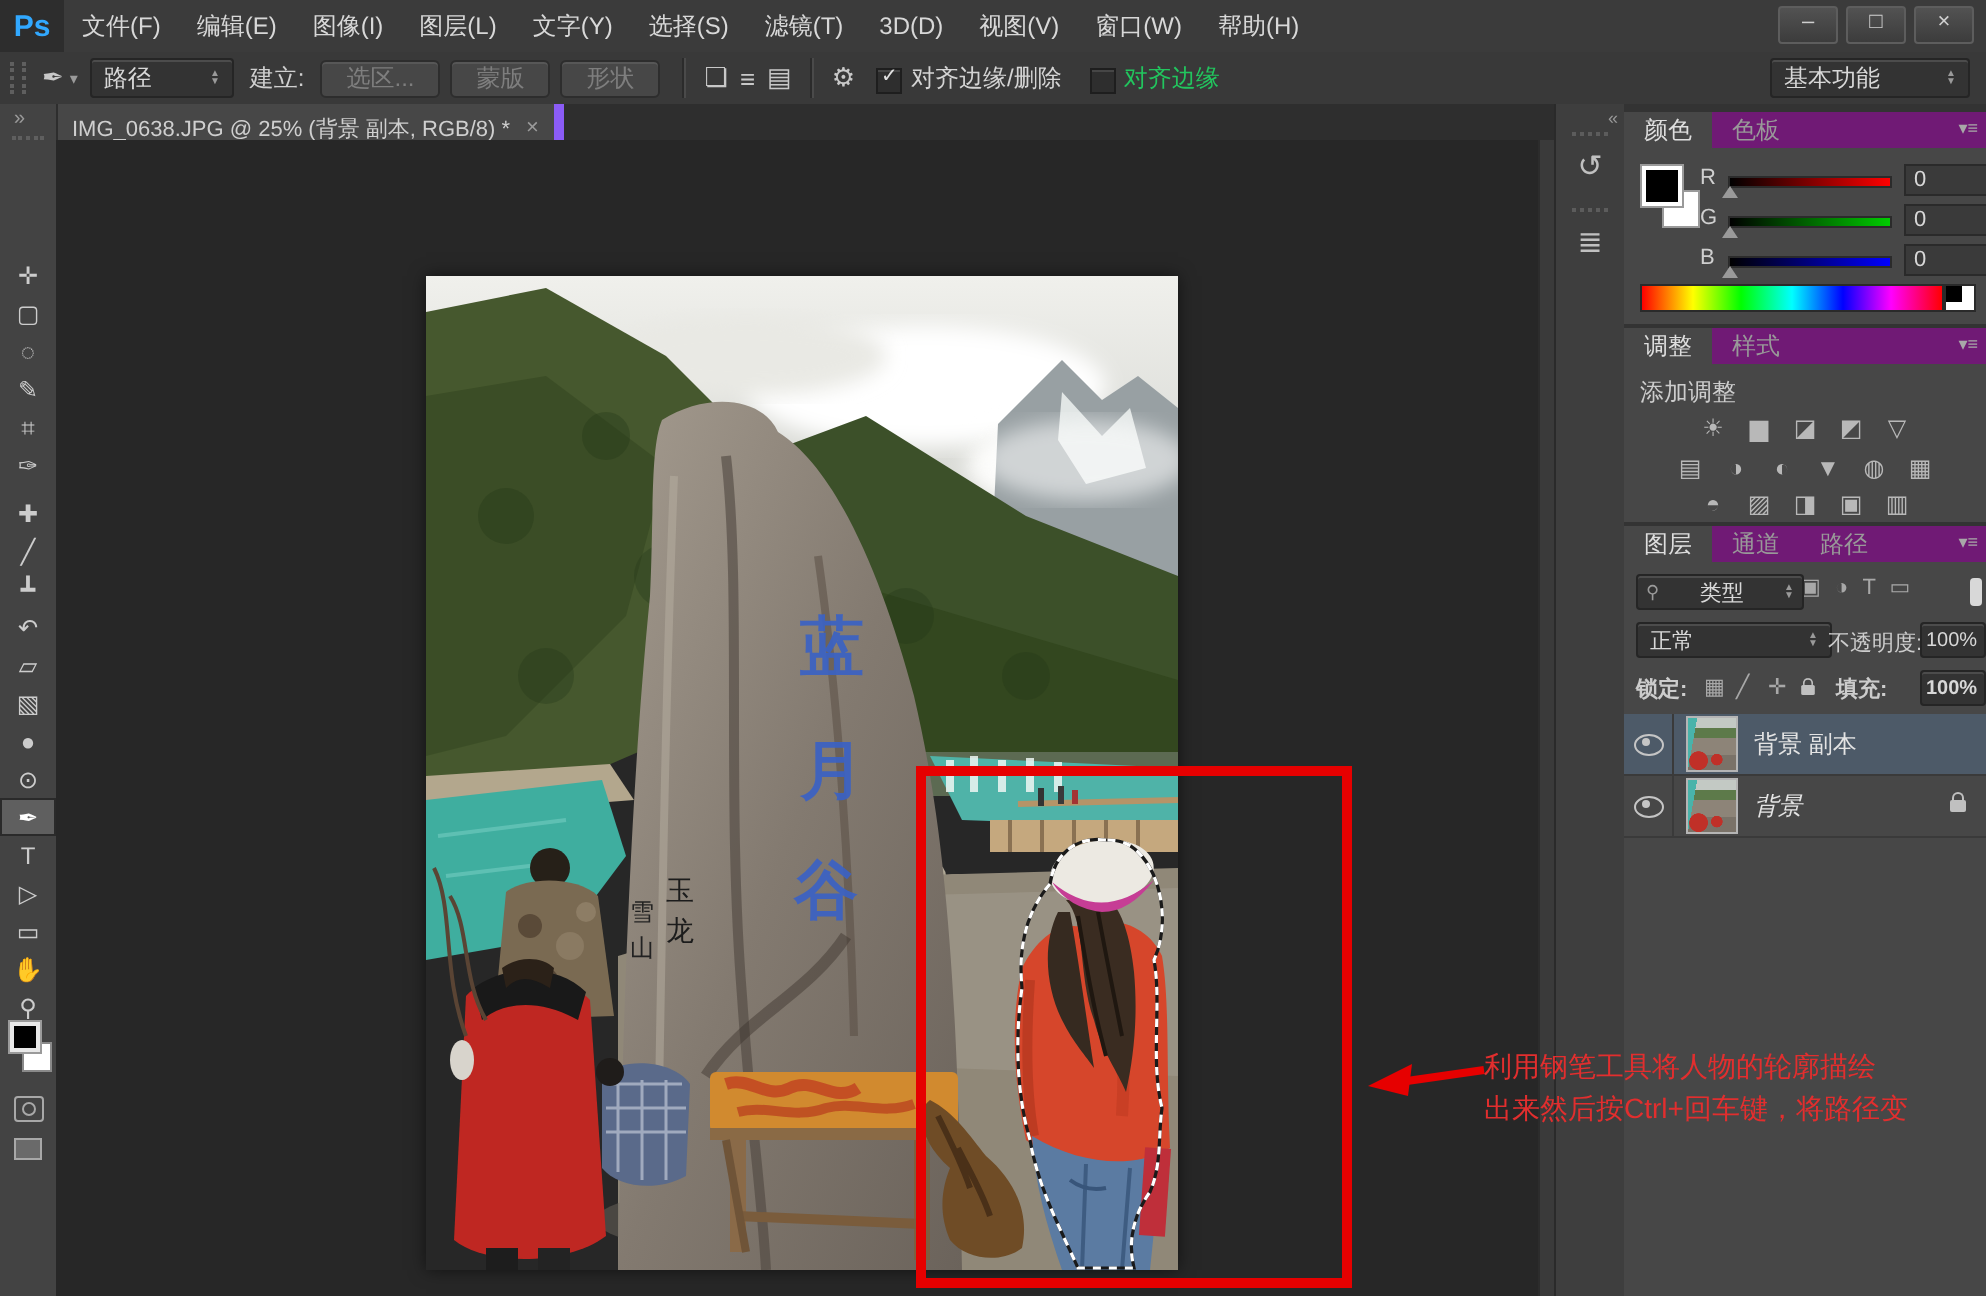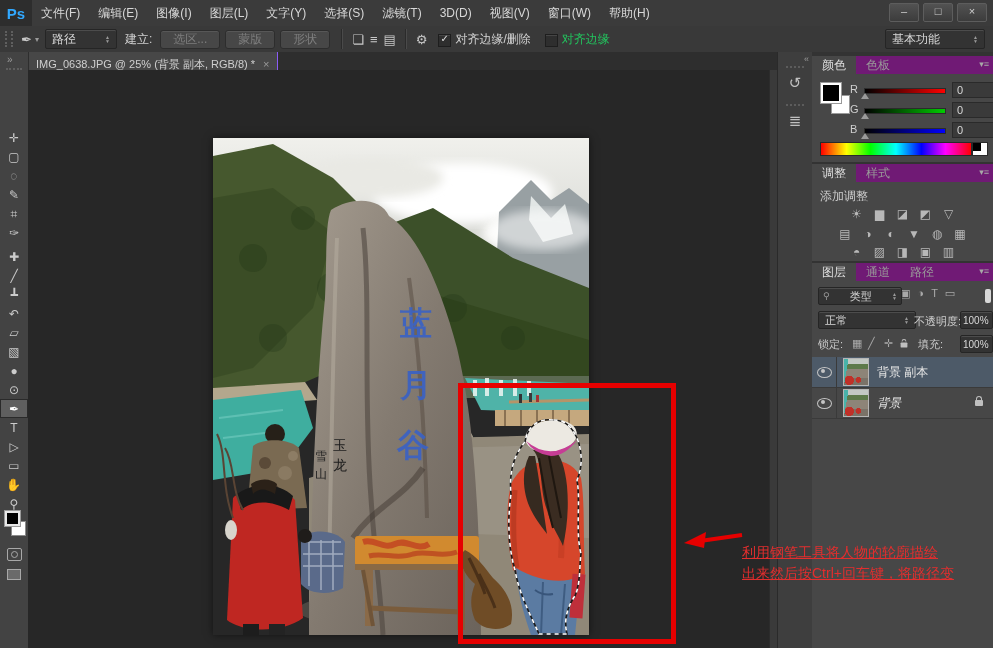--- a/index.html
+++ b/index.html
@@ -25,21 +25,21 @@
   .updn{display:inline-flex;flex-direction:column;font-size:5px;line-height:4px;color:#9a9a9a;}
   .updn::before{content:"▲";} .updn::after{content:"▼";}
   .mkbtn{background:#474747;border:1px solid #2d2d2d;box-shadow:inset 0 1px 0 #575757;border-radius:3px;
          color:#7e7e7e;height:17px;line-height:17px;padding:0 12px;margin-right:5px;font-size:12px;}
   .cb{width:11px;height:11px;background:#2e2e2e;border:1px solid #1e1e1e;box-shadow:inset 0 1px 0 #464646;
       display:inline-block;margin-right:4px;position:relative;top:1px;}
   .cb.checked::before{content:"✓";position:absolute;left:1px;top:-2px;font-size:10px;color:#e0e0e0;}
   .dimlabel{color:#22c55e;}
   
   #tabbar{position:absolute;left:28px;top:52px;width:749px;height:18px;background:#2e2e2e;}
-  #doctab{position:absolute;left:0;top:0;height:24px;background:#474747;border-right:1px solid #8b5cf6;
+  #doctab{position:absolute;left:0;top:0;height:24px;background:#474747;border-right:5px solid #8b5cf6;
           display:flex;align-items:center;padding:0 8px;font-size:11px;color:#cfcfcf;gap:8px;}
   #tabclose{color:#9a9a9a;font-size:11px;}
   
   #toolbar{position:absolute;left:0;top:52px;width:28px;height:596px;background:#434343;border-right:1px solid #2e2e2e;}
   #tb-collapse{position:absolute;left:7px;top:2px;color:#9a9a9a;font-size:10px;}
   #tb-grip{position:absolute;left:6px;top:16px;width:16px;border-top:2px dotted #5f5f5f;}
   .tool{position:absolute;left:0;width:28px;height:19px;display:flex;align-items:center;justify-content:center;
         color:#cccccc;font-size:12px;}
   .tool.sel{background:#5f5f5f;box-shadow:inset 0 0 0 1px #2a2a2a;color:#ffffff;}
   #fgswatch{position:absolute;left:4px;top:458px;width:15px;height:15px;background:#000;
@@ -49,22 +49,22 @@
   #qmask::before{content:"";position:absolute;left:3px;top:2px;width:5px;height:5px;border:1px solid #a8a8a8;border-radius:50%;}
   #scrmode{position:absolute;left:7px;top:517px;width:12px;height:9px;border:1px solid #a8a8a8;background:#6a6a6a;}
   
   #canvas{position:absolute;left:28px;top:70px;width:741px;height:578px;background:#272727;}
   #vscroll{position:absolute;left:769px;top:70px;width:8px;height:578px;background:#3a3a3a;border-left:1px solid #2c2c2c;}
   #photo{position:absolute;left:213px;top:138px;width:376px;height:497px;box-shadow:0 0 8px rgba(0,0,0,.55);z-index:10;}
   
   #selrect{position:absolute;left:458px;top:383px;width:218px;height:261px;border:5px solid #e60000;
            box-sizing:border-box;z-index:30;}
   #annarrow{position:absolute;left:684px;top:527px;z-index:60;}
-  #anntext{position:absolute;left:742px;top:542px;width:252px;z-index:60;color:#e22e2e;
-           font-size:14px;line-height:1.5;font-weight:500;text-decoration:underline;}
+  #anntext{position:absolute;left:742px;top:523px;width:252px;z-index:60;color:#e22e2e;
+           font-size:14px;line-height:1.5;font-weight:500;}
   
   #dock{position:absolute;left:777px;top:52px;width:35px;height:596px;background:#3e3e3e;border-left:1px solid #2a2a2a;}
   #dock-collapse{position:absolute;right:4px;top:2px;color:#9a9a9a;font-size:9px;}
   .dockbtn{position:absolute;left:4px;width:26px;height:26px;display:flex;align-items:center;justify-content:center;
            color:#c0c0c0;font-size:15px;}
   .dockgrip{position:absolute;left:8px;width:18px;border-top:2px dotted #5c5c5c;}
   
   #panels{position:absolute;left:812px;top:52px;width:181px;height:596px;background:#333333;}
   .panel{position:absolute;left:0;width:181px;background:#474747;}
   .tabstrip{height:18px;background:#701a75;display:flex;font-size:12px;position:relative;}
@@ -436,21 +436,21 @@
       <div class="lrow" style="top:48px;height:18px;">
         <span class="ddbox" style="position:absolute;left:6px;width:84px;height:16px;justify-content:space-between;">
           <span>正常</span>
             <span class="updn"></span>
         </span>
         <span style="position:absolute;left:102px;top:3px;">不透明度:</span>
         <span class="ddbox" style="position:absolute;left:148px;width:27px;height:16px;padding:0 2px;justify-content:space-between;">
           <span style="font-size:10px;">100%</span>
         </span>
       </div>
-      <div class="lrow" style="top:72px;height:16px;">
+      <div class="lrow" style="top:72px;height:16px;font-weight:bold;">
         <span style="position:absolute;left:6px;top:2px;">锁定:</span>
         <span style="position:absolute;left:40px;top:2px;color:#a8a8a8;">▦</span>
         <span style="position:absolute;left:56px;top:2px;color:#a8a8a8;">╱</span>
         <span style="position:absolute;left:72px;top:2px;color:#a8a8a8;">✛</span>
         <span class="padlock locksmall" style="position:absolute;left:88px;top:7px;margin:0;"></span>
         <span style="position:absolute;left:106px;top:2px;">填充:</span>
         <span class="ddbox" style="position:absolute;left:148px;width:27px;height:16px;padding:0 2px;justify-content:space-between;">
           <span style="font-size:10px;">100%</span>
         </span>
       </div>

